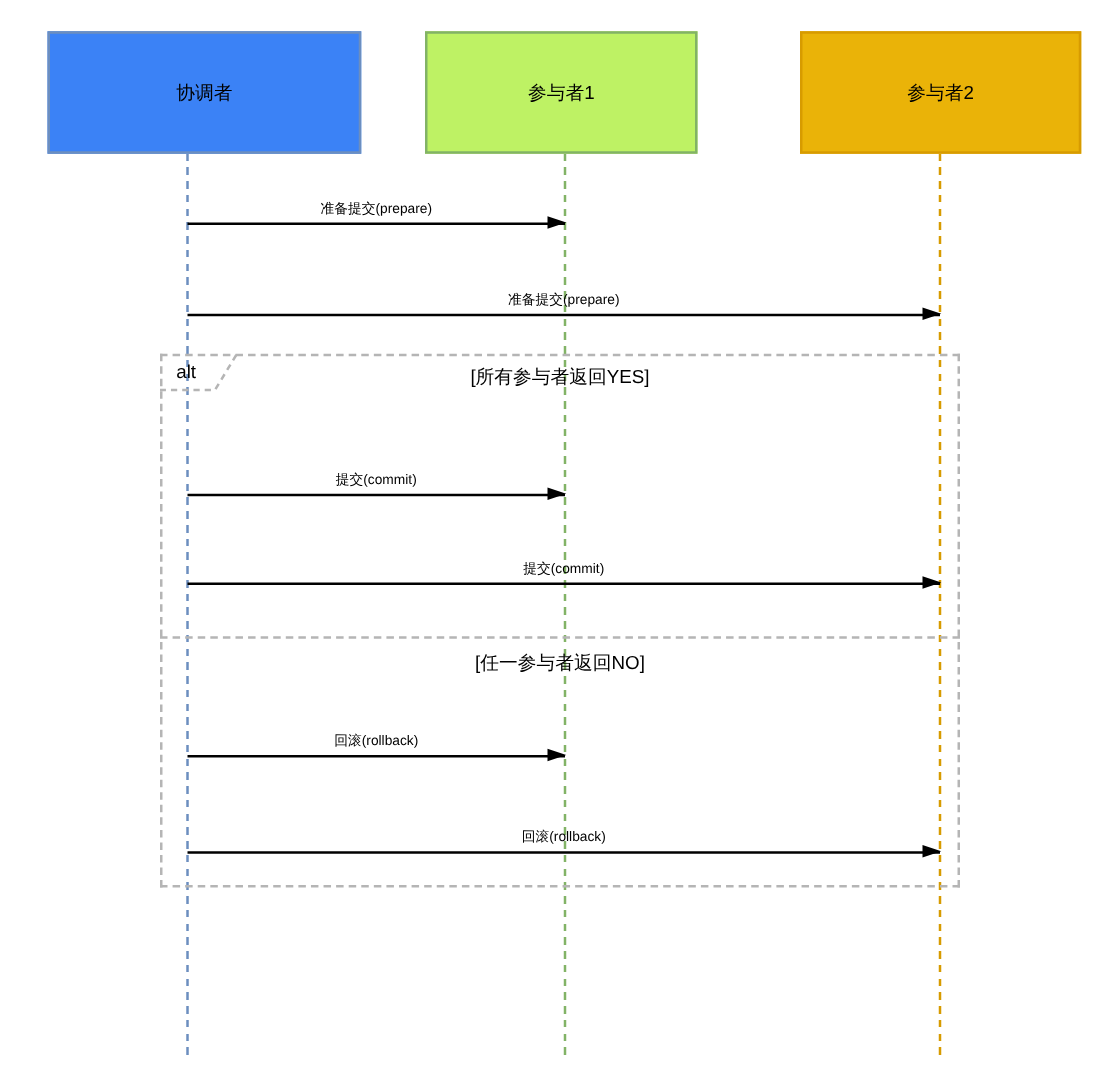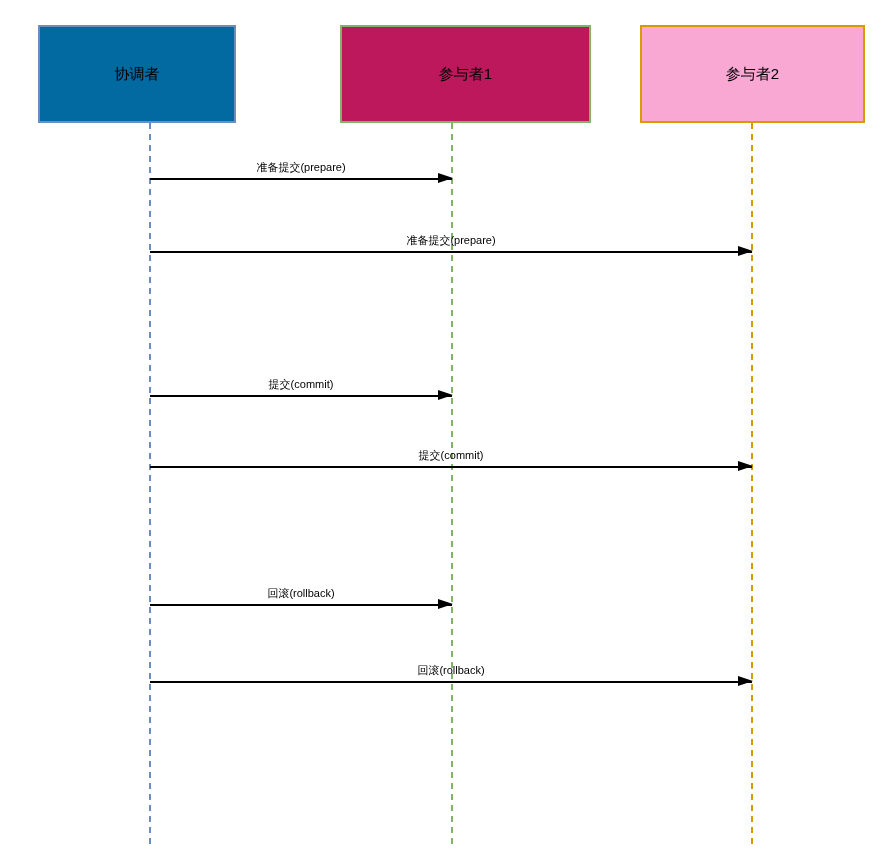--- a/index.html
+++ b/index.html
@@ -93,27 +93,27 @@
     width: 640px;
     height: 0;
     border-top: 2px dashed #b5b5b5;
   }
 </style>
 </head>
 <body>
 
 <div class="canvas">
 
-  <div class="participant" style="left: 38px; width: 198px; background-color: #0369a1; border-color: rgb(108, 142, 191);">
+  <div class="participant" style="left: 38px; width: 251px; background-color: #3b82f6; border-color: rgb(108, 142, 191);">
     <span>协调者</span>
   </div>
-  <div class="participant" style="left: 340px; width: 251px; background-color: #be185d; border-color: rgb(130, 179, 102);">
+  <div class="participant" style="left: 340px; width: 218px; background-color: #bef264; border-color: rgb(130, 179, 102);">
     <span>参与者1</span>
   </div>
-  <div class="participant" style="left: 640px; width: 225px; background-color: #f9a8d4; border-color: rgb(215, 155, 0);">
+  <div class="participant" style="left: 640px; width: 225px; background-color: #eab308; border-color: rgb(215, 155, 0);">
     <span>参与者2</span>
   </div>
 
   <div class="lifeline" style="left: 149px; --lcolor: #6c8ebf;"></div>
   <div class="lifeline" style="left: 451px; --lcolor: #82b366;"></div>
   <div class="lifeline" style="left: 751px; --lcolor: #d79b00;"></div>
 
   <div class="message" style="left:150px; top:157px; width:302px;">
     <div class="msg-label">准备提交(prepare)</div>
     <div class="msg-line">
@@ -121,20 +121,32 @@
     </div>
   </div>
 
   <div class="message" style="left:150px; top:230px; width:602px;">
     <div class="msg-label">准备提交(prepare)</div>
     <div class="msg-line">
       <div class="arrowhead"></div>
     </div>
   </div>
 
+  <div class="alt-frame" style="border-color: rgb(181, 181, 181);">
+    <svg class="alt-tab" width="64" height="32">
+      <polyline points="61,1 44,29 0,29" fill="none" stroke="#b5b5b5" stroke-width="2" stroke-dasharray="5,4"></polyline>
+    </svg>
+    <span class="alt-operator">alt</span>
+
+    <div class="alt-guard" style="top:8px;">[所有参与者返回YES]</div>
+
+    <div class="alt-divider" style="top: 224px; border-color: rgb(181, 181, 181);"></div>
+
+    <div class="alt-guard" style="top:237px;">[任一参与者返回NO]</div>
+  </div>
 
   <div class="message" style="left:150px; top:374px; width:302px;">
     <div class="msg-label">提交(commit)</div>
     <div class="msg-line">
       <div class="arrowhead"></div>
     </div>
   </div>
 
   <div class="message" style="left:150px; top:445px; width:602px;">
     <div class="msg-label">提交(commit)</div>

